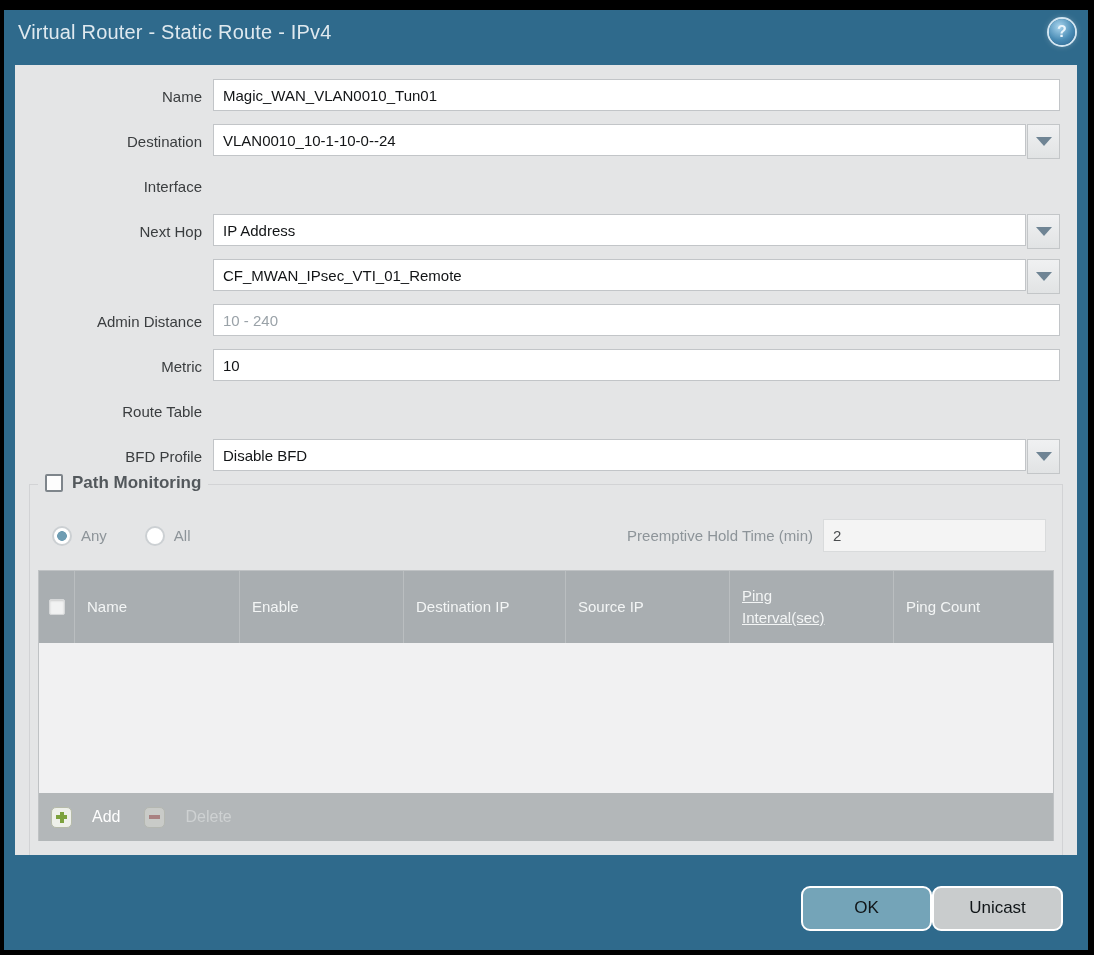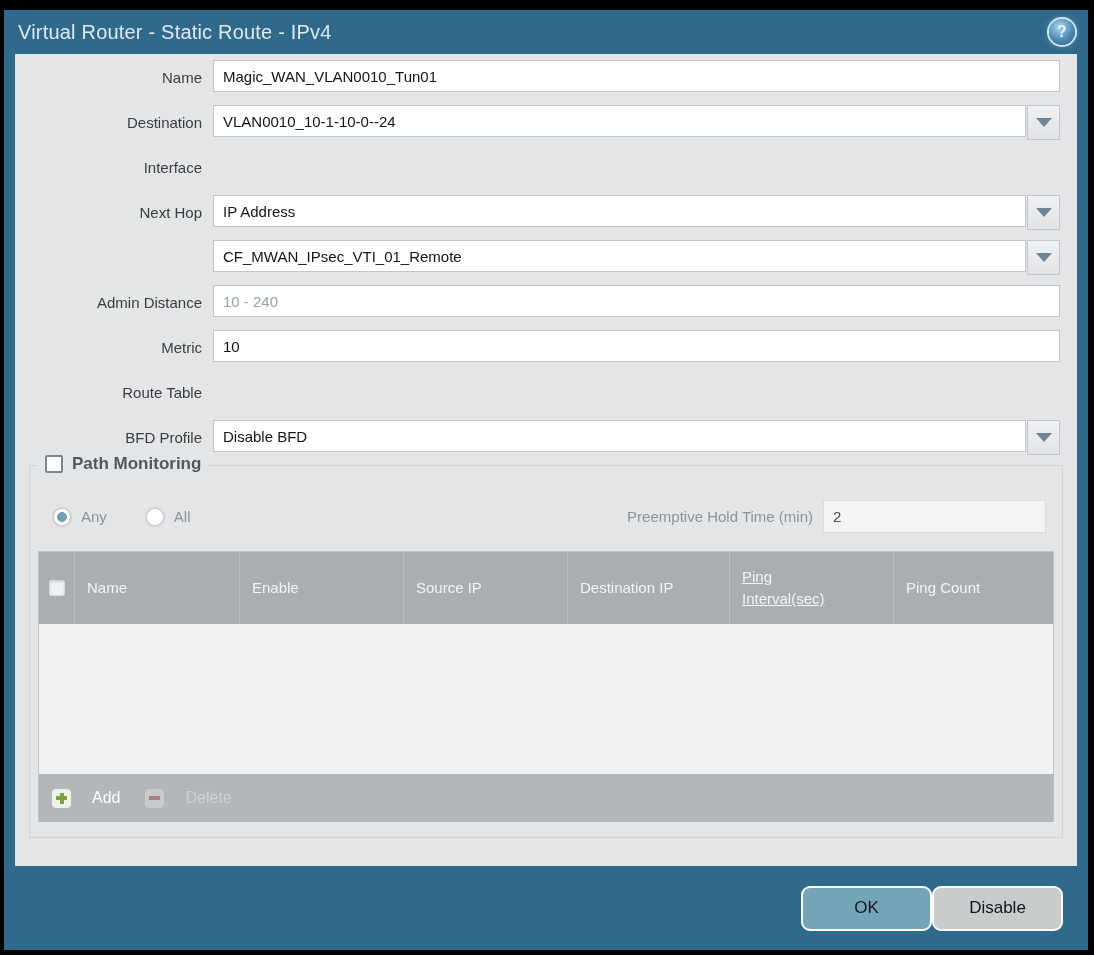--- a/index.html
+++ b/index.html
@@ -38,23 +38,23 @@
     box-shadow: 0 0 0 2px rgba(218,235,246,.95), 0 0 7px rgba(255,255,255,.45);
     color: #eaf5fc;
     font-weight: bold;
     font-size: 16px;
     display: flex; align-items: center; justify-content: center;
     cursor: pointer;
   }
   
   .content {
     flex: 1;
-    margin: 0 11px;
+    margin: 11px 11px;
     background: #e4e5e6;
-    padding-top: 6px;
+    padding-top: 14px;
     overflow: hidden;
   }
   .form-row {
     display: flex;
     align-items: center;
     height: 35px;
     margin: 0 17px 10px 0;
   }
   .form-label {
     flex: 0 0 198px;
@@ -340,25 +340,25 @@
         <div class="pm-head">
           <div class="cell col-check">
             <div class="head-checkbox"></div>
           </div>
           <div class="cell col-name">
             <span>Name</span>
           </div>
           <div class="cell col-enable">
             <span>Enable</span>
           </div>
+          <div class="cell col-dstip">
+            <span>Destination IP</span>
+          </div>
           <div class="cell col-srcip">
             <span>Source IP</span>
-          </div>
-          <div class="cell col-dstip">
-            <span>Destination IP</span>
           </div>
           <div class="cell col-ping">
             <span>Ping Interval(sec)</span>
           </div>
           <div class="cell col-count">
             <span>Ping Count</span>
           </div>
         </div>
         <div class="pm-body"></div>
         <div class="pm-footer">
@@ -371,16 +371,16 @@
             <span class="label-del">Delete</span>
           </div>
         </div>
       </div>
     </div>
 
   </div>
 
   <div class="dialog-footer">
     <button class="btn btn-ok">OK</button>
-    <button class="btn btn-cancel">Disable</button>
+    <button class="btn btn-cancel">Unicast</button>
   </div>
 
 </div>
 
 </body></html>

